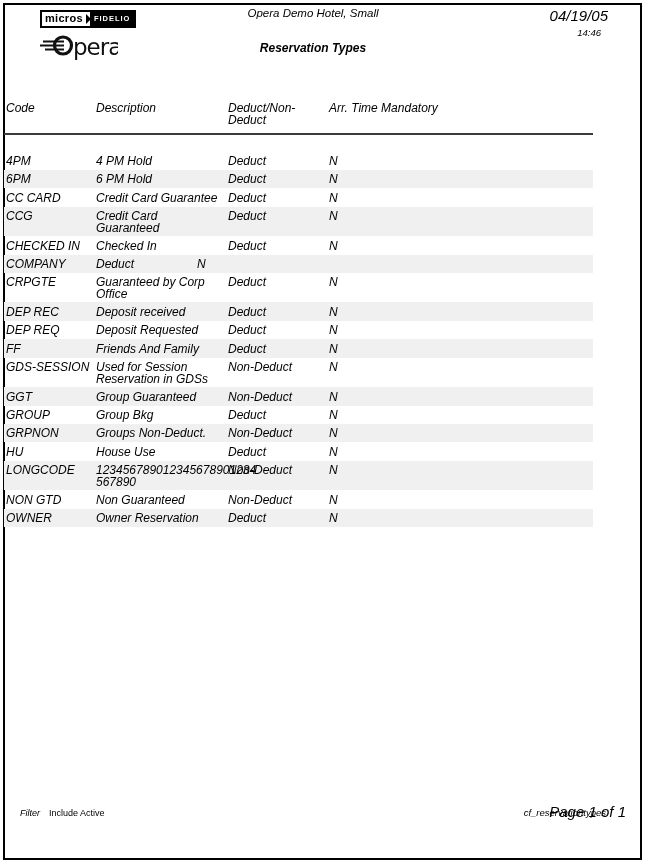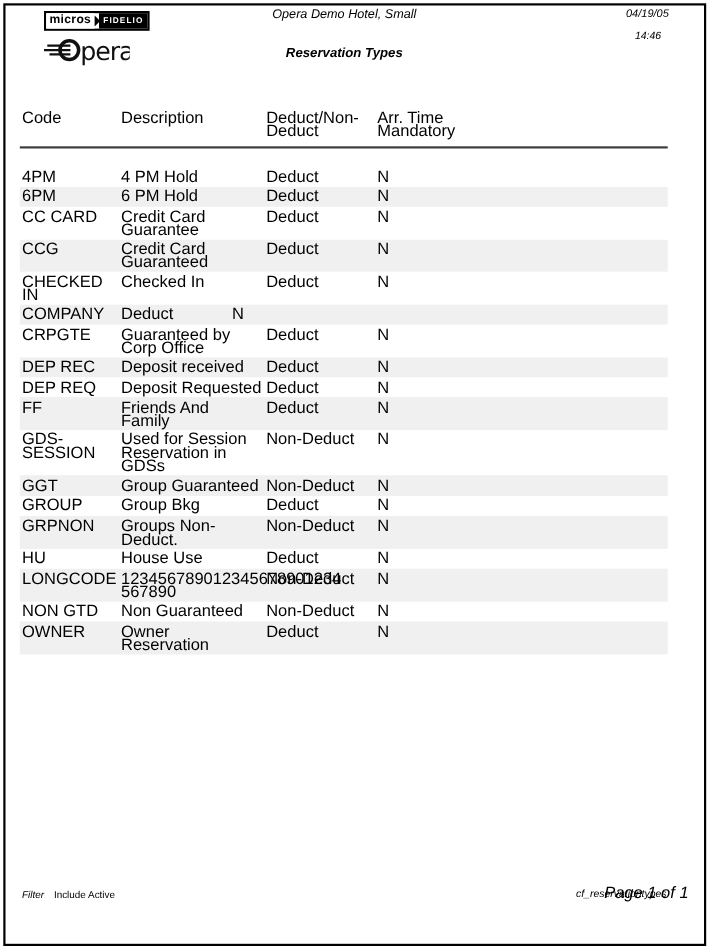--- a/index.html
+++ b/index.html
@@ -53,31 +53,32 @@
   .hotel-name {
     position: absolute; left: 0; right: 20px; top: 7px;
     text-align: center; font-style: italic; font-size: 11.5px;
   }
   .report-title {
     position: absolute; left: 0; right: 20px; top: 41px;
     text-align: center; font-style: italic; font-weight: 700; font-size: 12px;
   }
   .header-date {
     position: absolute; right: 38px; top: 7px;
-    font-style: italic; font-size: 10px; text-align: right;
+    font-style: italic; font-size: 15px; text-align: right;
   }
   .header-time {
     position: absolute; right: 45px; top: 27px;
     font-style: italic; font-size: 9.5px; text-align: right;
   }
 
   
   .report-table {
-    position: absolute; left: 18px; top: 98px; width: 589px;
-    font-size: 15px;
+    position: absolute; left: 4px; top: 98px; width: 589px;
+    font-size: 12px;
+    font-style: italic;
   }
   .thead {
     display: flex;
     padding-bottom: 5px;
     border-bottom: 2px solid #3c3c3c;
   }
   .tbody { margin-top: 17px; }
   .row { display: flex; align-items: flex-start; min-height: 18.4px; }
   .tbody .row:nth-child(even) { background: #f0f0f0; }
   .cell {

